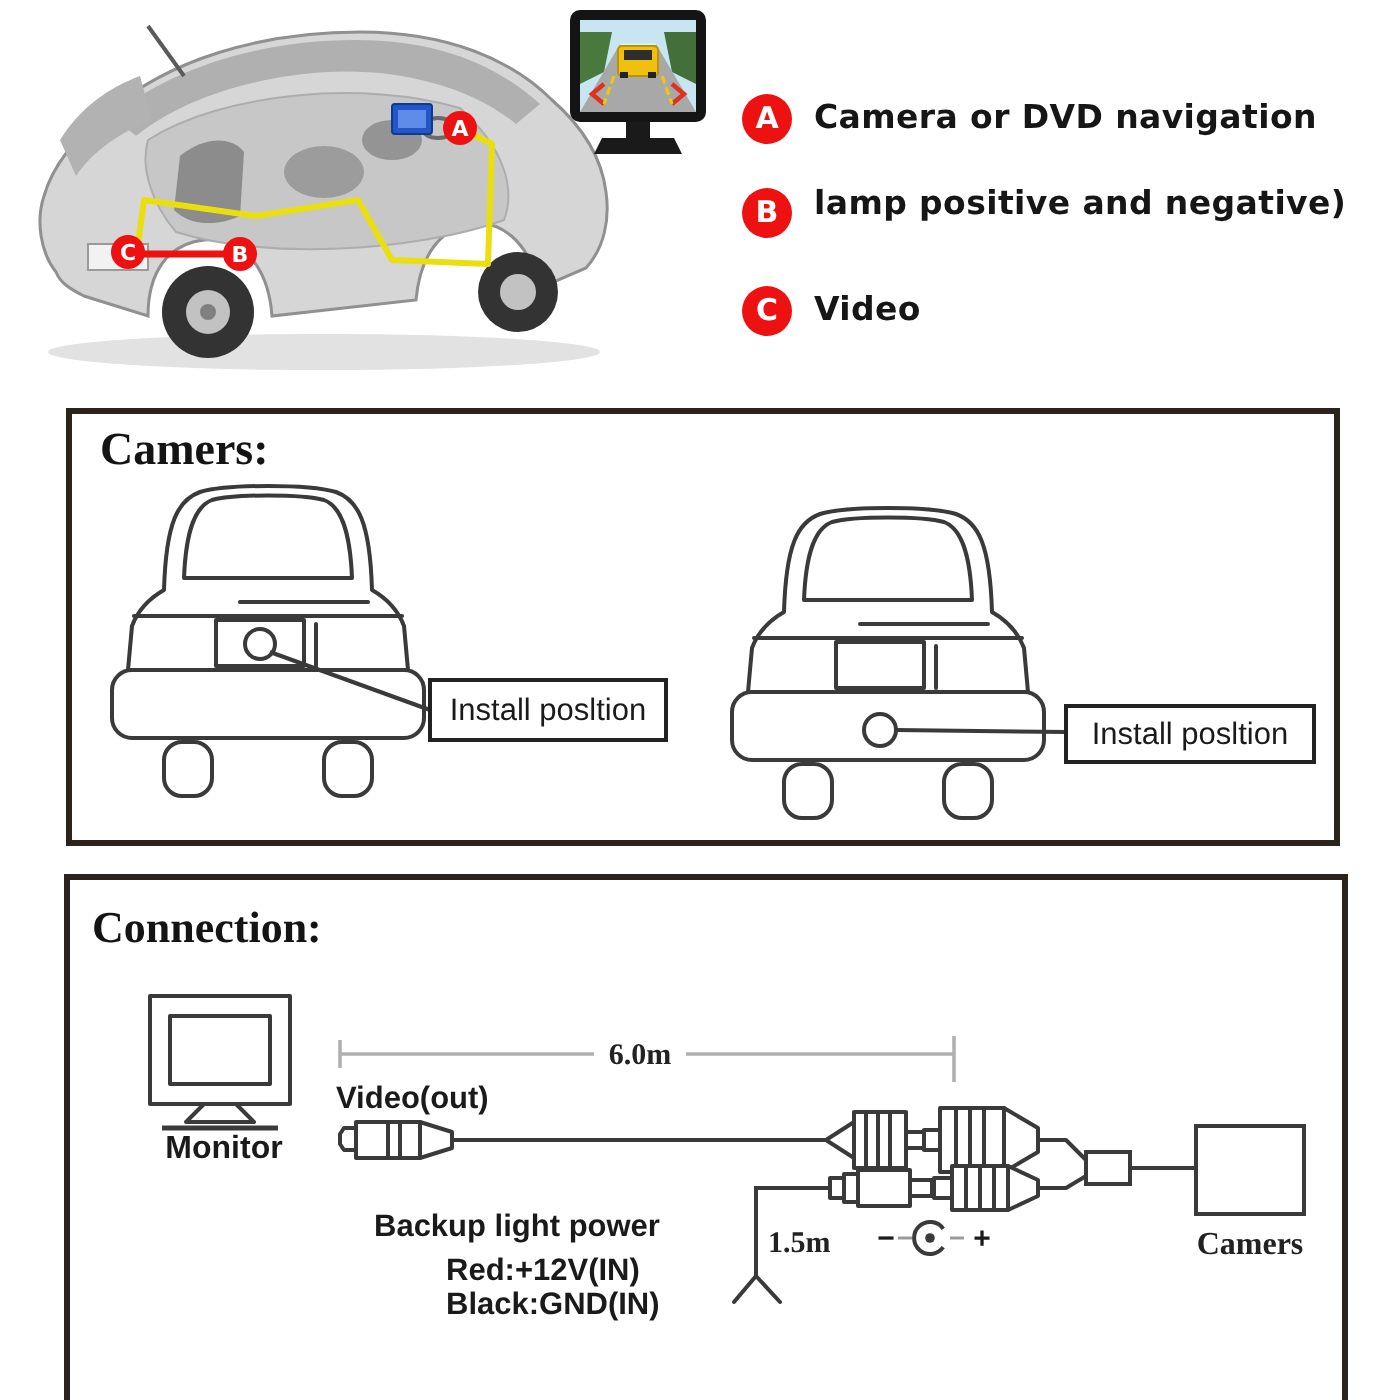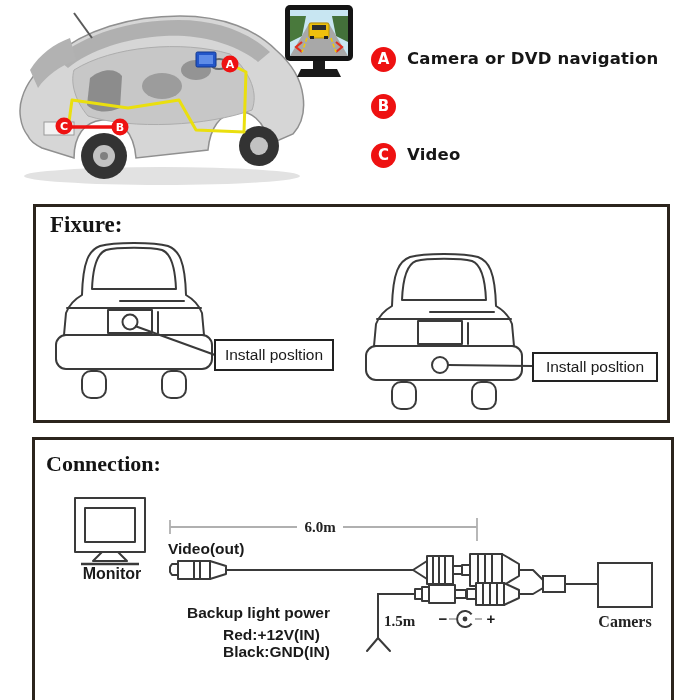--- a/index.html
+++ b/index.html
@@ -87,31 +87,32 @@
 
 <div class="legend-row" style="top:47px;">
   <div class="badge">A</div>
   <div class="legend-text">
     <div>Camera or DVD navigation</div>
   </div>
 </div>
 <div class="legend-row" style="top:94px;">
   <div class="badge">B</div>
   <div class="legend-text" style="padding-top:0;">
+    <div>lamp positive and negative)</div>
   </div>
 </div>
 <div class="legend-row" style="top:143px;">
   <div class="badge">C</div>
   <div class="legend-text">
     <div>Video</div>
   </div>
 </div>
 
 <div class="sect-box" style="left:33px;top:204px;width:637px;height:219px;">
-  <div class="sect-title" style="left:14px;top:5px;font-size:23px;">Fixure:</div>
+  <div class="sect-title" style="left:14px;top:5px;font-size:23px;">Camers:</div>
   <svg class="abs" style="left:0;top:0;" width="631" height="213" viewBox="0 0 631 213">
     <defs>
       <g id="rearcar" fill="#fff" stroke="#3a3a3a" stroke-width="2" stroke-linejoin="round" stroke-linecap="round">
         <rect x="28" y="128" width="24" height="27" rx="9"></rect>
         <rect x="108" y="128" width="24" height="27" rx="9"></rect>
         <path d="M10,92 L12,70 C15,62 21,56 28,52 C29,18 35,7 46,3 C60,-1 100,-1 114,3
                  C125,7 131,18 132,52 C139,56 145,62 148,70 L150,92 Z"></path>
         <path d="M38,46 C39,21 44,10 52,7 C63,4 97,4 108,7 C116,10 121,21 122,46 Z"></path>
         <line x1="66" y1="58" x2="130" y2="58"></line>
         <line x1="13" y1="65" x2="147" y2="65"></line>

